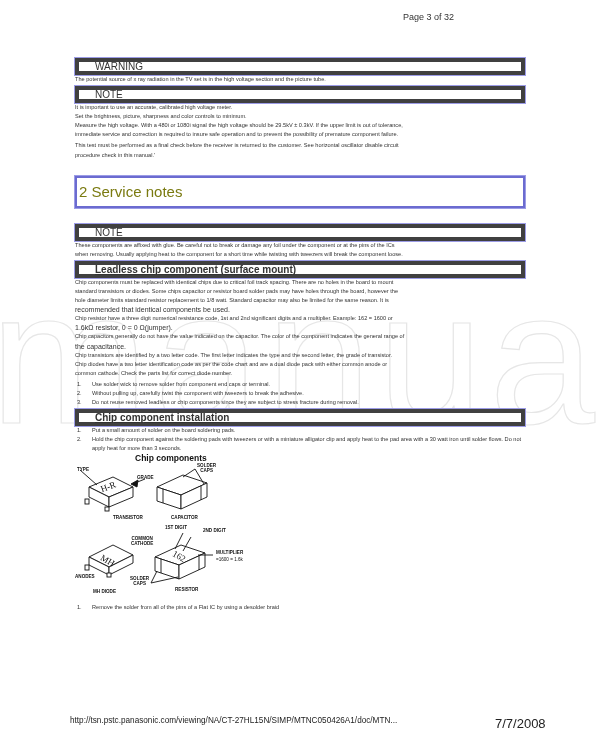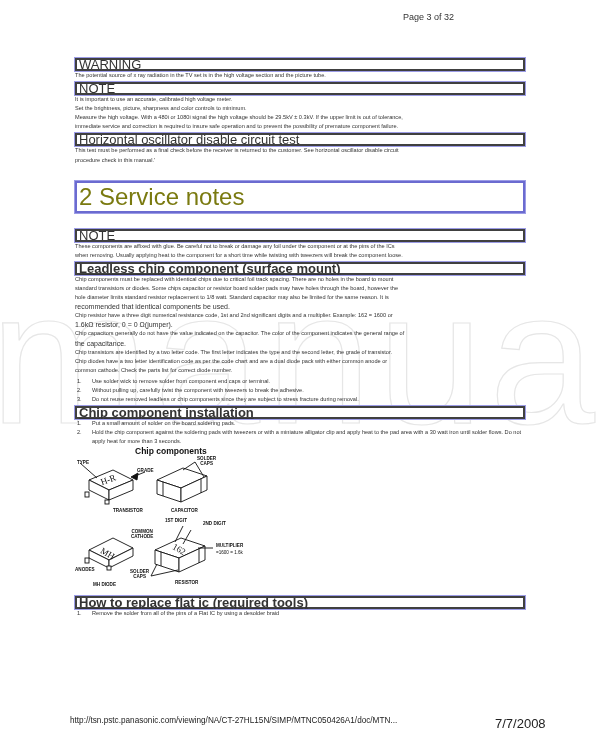--- a/index.html
+++ b/index.html
@@ -9,28 +9,28 @@
   }
   .watermark {
     position: absolute; left: -10px; top: 282px; width: 620px; height: 150px;
     font-family: "Liberation Sans", sans-serif; font-size: 190px; letter-spacing: 6px;
     color: transparent; -webkit-text-stroke: 1.2px #e6e6e6; line-height: 150px;
     white-space: nowrap; pointer-events: none; z-index: 0;
   }
   .page-num { position: absolute; top: 12px; right: 146px; font-size: 9px; color: #333; }
   .content { position: absolute; left: 75px; top: 58px; width: 450px; z-index: 1; }
   .hbox {
-    border: 2px solid #404040; outline: 1px solid #9c9ce6; background: #fff;
-    height: 9px; padding: 0 2px; font-size: 13px; line-height: 9px; color: #333;
+    border: 4px solid #404040; outline: 1px solid #9c9ce6; background: #fff;
+    height: 9px; padding: 0 16px; font-size: 10px; line-height: 9px; color: #333;
     box-sizing: content-box;
   }
   .hbox.ul span { text-decoration: underline; font-weight: bold; }
   .big {
     border: 2px solid #6b6bd0; outline: 1px solid #9c9ce6; height: 28px;
-    font-size: 24px; line-height: 28px; color: #7a7a10; padding: 0 2px;
+    font-size: 15px; line-height: 28px; color: #7a7a10; padding: 0 2px;
   }
   .p { font-size: 5.6px; line-height: 9.1px; color: #333; margin: 0; }
   .p.big-line { font-size: 7px; }
   .ol { margin: 0; padding: 0; list-style: none; }
   .ol li { font-size: 5.6px; line-height: 9.1px; color: #333; display: flex; }
   .ol li .n { width: 15px; flex: 0 0 15px; padding-left: 2px; }
   .ol li .t { flex: 1; }
   .gap1 { height: 2px; }
   .figure { position: relative; width: 190px; height: 150px; margin-left: 0; text-align: center; }
   .fig-title { position: absolute; left: 60px; top: 0; font-size: 8.5px; font-weight: bold; color: #111; }
@@ -51,21 +51,20 @@
   <p class="p">The potential source of x ray radiation in the TV set is in the high voltage section and the picture tube.</p>
   <div class="gap1"></div>
 
   <div class="hbox"><span>NOTE</span></div>
   <p class="p">It is important to use an accurate, calibrated high voltage meter.</p>
   <p class="p">Set the brightness, picture, sharpness and color controls to minimum.</p>
   <p class="p">Measure the high voltage. With a 480i or 1080i signal the high voltage should be 29.5kV ± 0.3kV. If the upper limit is out of tolerance,</p>
   <p class="p">immediate service and correction is required to insure safe operation and to prevent the possibility of premature component failure.</p>
   <div class="gap1"></div>
 
-  <div class="hbox"><span>Horizontal oscillator disable circuit test</span></div>
   <p class="p">This test must be performed as a final check before the receiver is returned to the customer. See horizontal oscillator disable circuit</p>
   <p class="p">procedure check in this manual.'</p>
 
   <div style="height:16px"></div>
 
   <div class="big">2 Service notes</div>
 
   <div style="height:16px"></div>
 
   <div class="hbox"><span>NOTE</span></div>
@@ -170,21 +169,20 @@
 CATHODE</div>
     <div class="fig-lbl" style="left:141px;top:97px">MULTIPLIER</div>
     <div class="fig-lbl" style="left:141px;top:104px;font-weight:normal">=1600 = 1.6k</div>
     <div class="fig-lbl" style="left:0px;top:121px">ANODES</div>
     <div class="fig-lbl" style="left:55px;top:123px;white-space:pre">SOLDER
 CAPS</div>
     <div class="fig-lbl" style="left:18px;top:136px">MH DIODE</div>
     <div class="fig-lbl" style="left:100px;top:134px">RESISTOR</div>
   </div>
 
-  <div class="hbox ul"><span>How to replace flat ic (required tools)</span></div>
   <ul class="ol">
     <li>
         <span class="n">1.</span>
         <span class="t">Remove the solder from all of the pins of a Flat IC by using a desolder braid</span>
       </li>
   </ul>
 </div>
 
 <div class="footer-url">http://tsn.pstc.panasonic.com/viewing/NA/CT-27HL15N/SIMP/MTNC050426A1/doc/MTN...</div>
 <div class="footer-date">7/7/2008</div>

